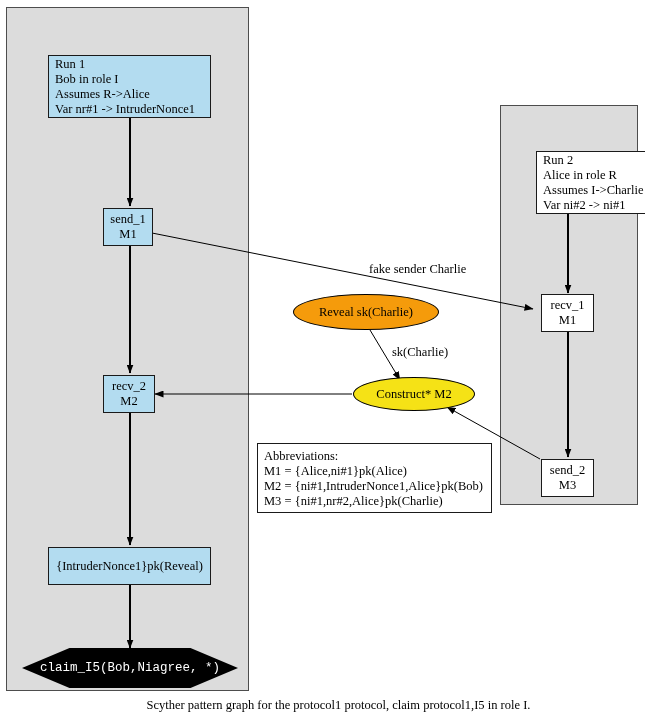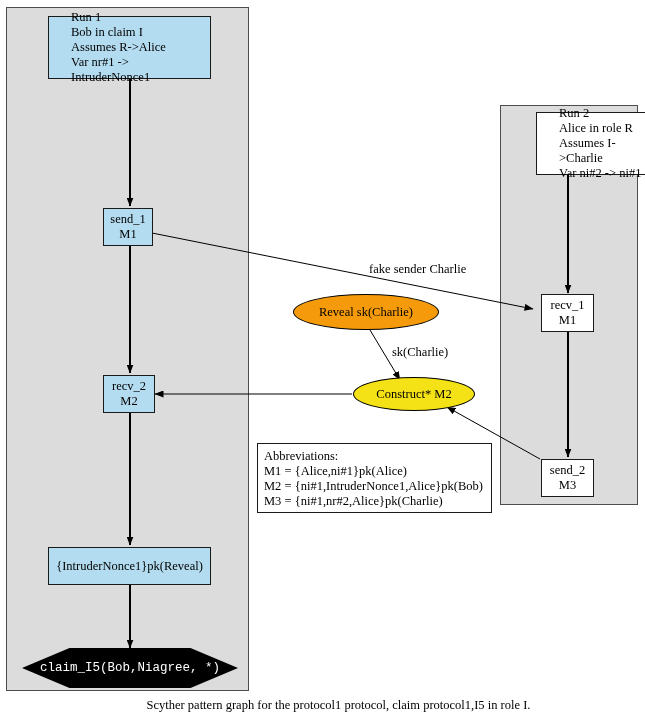--- a/index.html
+++ b/index.html
@@ -32,21 +32,21 @@
     border: 1px solid #1a1a1a;
     font-size: 12.5px;
     line-height: 15px;
     color: #000;
     text-align: center;
     display: flex;
     flex-direction: column;
     justify-content: center;
     z-index: 4;
   }
-  .node.left-text { text-align: left; padding-left: 22px; }
+  .node.left-text { text-align: left; padding-left: 6px; margin-top: 39px; }
   .blue { background: #b3dcf0; }
   .white { background: #ffffff; }
 
   .ellipse {
     position: absolute;
     border: 1px solid #000;
     border-radius: 50%;
     display: flex;
     align-items: center;
     justify-content: center;
@@ -148,21 +148,21 @@
 
     <line x1="370" y1="330" x2="400" y2="380" stroke="#000" stroke-width="1" marker-end="url(#arrow)"></line>
 
     <line x1="352" y1="394" x2="155" y2="394" stroke="#000" stroke-width="1" marker-end="url(#arrow)"></line>
 
     <line x1="540" y1="459" x2="447" y2="407" stroke="#000" stroke-width="1" marker-end="url(#arrow)"></line>
   </svg>
 
   <div class="node blue left-text" id="run1-header" style="left:48px; top:16px; width:163px; height:63px;">
     <div>Run 1</div>
-    <div>Bob in claim I</div>
+    <div>Bob in role I</div>
     <div>Assumes R-&gt;Alice</div>
     <div>Var nr#1 -&gt; IntruderNonce1</div>
   </div>
 
   <div class="node blue" style="left:103px; top:208px; width:50px; height:38px;">
     <div>send_1</div>
     <div>M1</div>
   </div>
 
   <div class="node blue" style="left:103px; top:375px; width:52px; height:38px;">

